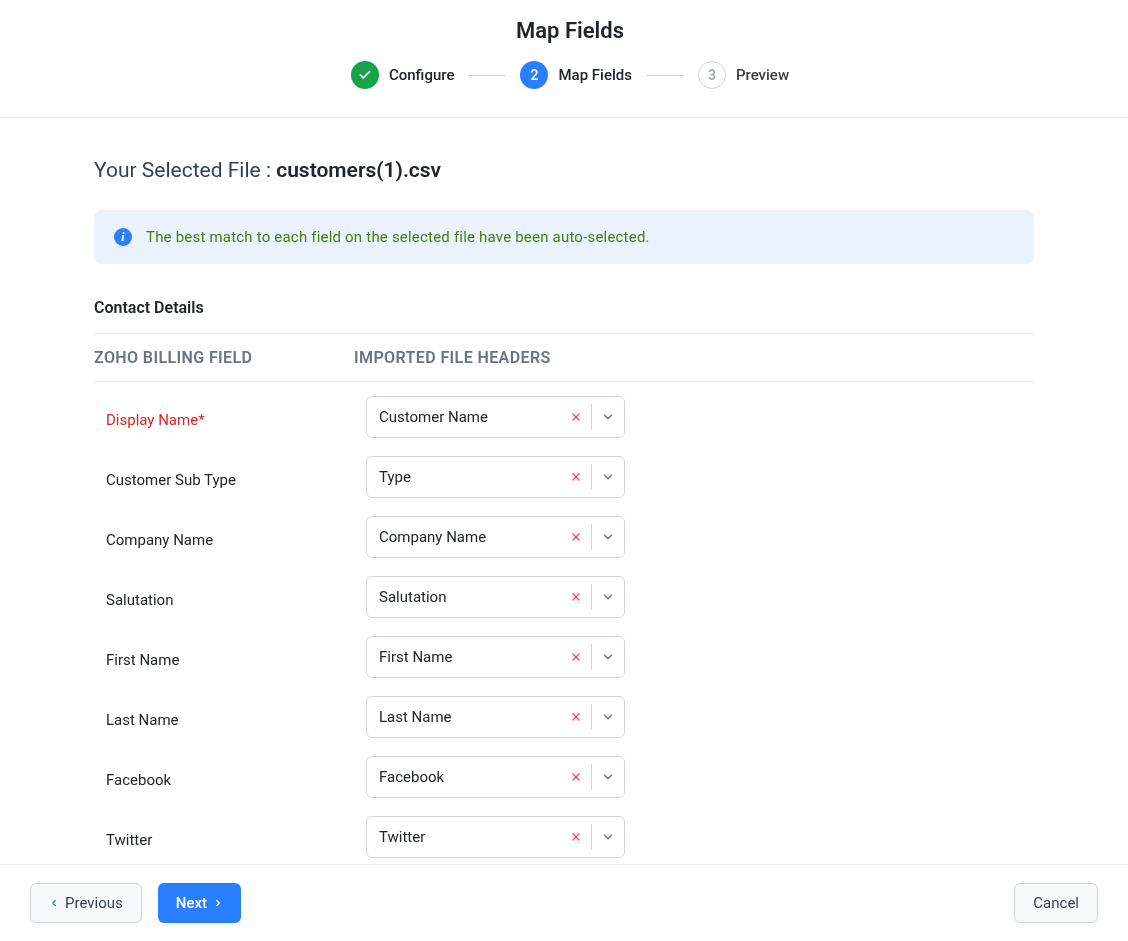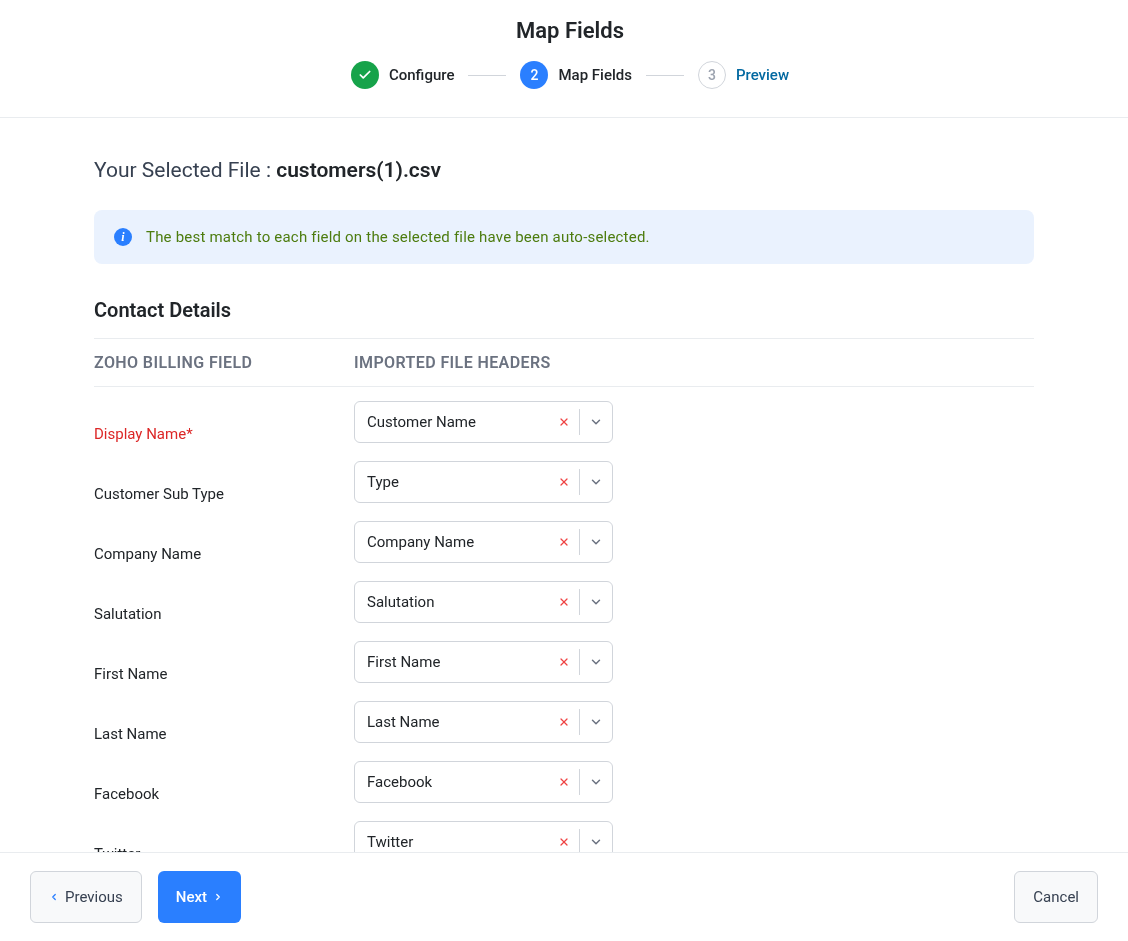--- a/index.html
+++ b/index.html
@@ -58,21 +58,21 @@
       background: #fff;
       border: 1px solid #d1d5db;
       color: #9ca3af;
     }
     .step-label {
       font-size: 15px;
       font-weight: 500;
       color: #212529;
     }
     .step-label.pending {
-      color: #0369a1;
+      color: #404040;
     }
     .step-connector {
       width: 38px;
       height: 1px;
       background: #d1d5db;
     }
     .content {
       max-width: 1000px;
       margin: 0 auto;
       padding: 40px 30px 100px 30px;
@@ -109,21 +109,21 @@
       font-style: italic;
       font-family: Georgia, serif;
       flex-shrink: 0;
     }
     .info-text {
       color: #4d7c0f;
       font-size: 15px;
       letter-spacing: 0.2px;
     }
     .section-title {
-      font-size: 20px;
+      font-size: 16px;
       font-weight: 600;
       color: #212529;
       margin-bottom: 16px;
     }
     .field-table {
       width: 100%;
     }
     .table-header {
       display: flex;
       border-top: 1px solid #e9ecef;
@@ -138,22 +138,23 @@
     }
     .col-field {
       width: 260px;
       flex-shrink: 0;
     }
     .col-header {
       flex: 1;
     }
     .field-row {
       display: flex;
-      align-items: flex-end;
+      align-items: center;
       padding: 14px 0 4px 0;
+      margin-left: 12px;
     }
     .field-label {
       width: 260px;
       flex-shrink: 0;
       font-size: 15px;
       color: #212529;
       padding-top: 6px;
     }
     .field-label.required {
       color: #dc2626;
@@ -212,21 +213,21 @@
       padding: 18px 30px;
       display: flex;
       align-items: center;
       justify-content: space-between;
     }
     .footer-left {
       display: flex;
       gap: 16px;
     }
     .btn {
-      height: 52px;
+      height: 40px;
       padding: 0 18px;
       border-radius: 6px;
       font-size: 15px;
       display: inline-flex;
       align-items: center;
       gap: 6px;
       cursor: pointer;
       border: none;
       font-family: inherit;
     }

